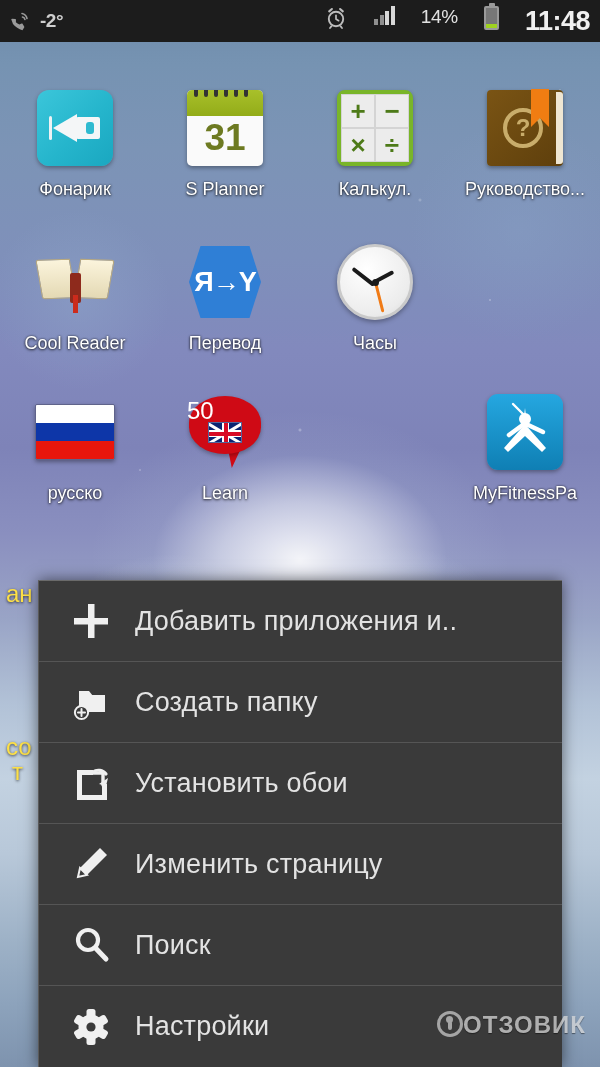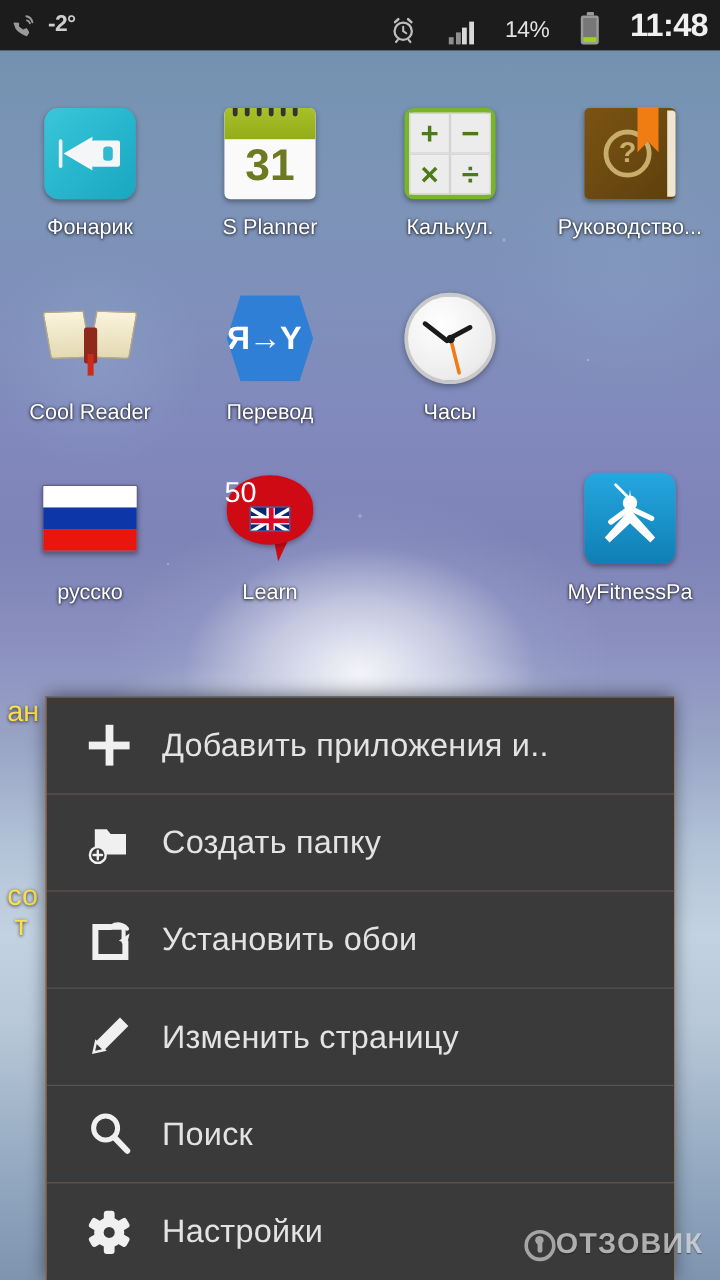--- a/index.html
+++ b/index.html
@@ -53,21 +53,21 @@
   
   #statusbar {
     position:absolute; top:0; left:0; right:0; height:42px;
     background:#1c1c1c;
     display:flex; align-items:center;
     padding:0 10px 0 8px;
     color:#d6d6d6;
     z-index:40;
   }
   .sb-left { display:flex; align-items:center; gap:8px; }
-  .sb-right { margin-left:auto; display:flex; align-items:flex-end; gap:26px; }
+  .sb-right { margin-left:auto; display:flex; align-items:flex-start; gap:26px; }
   .sb-temp { font-size:19px; font-weight:bold; color:#cfcfcf; letter-spacing:-.5px; }
   .sb-pct { font-size:19px; color:#e2e2e2; letter-spacing:-.3px; }
   .sb-clock { font-size:27px; color:#f0f0f0; letter-spacing:-.5px; font-weight:700; }
 
   .bars { display:flex; align-items:flex-end; gap:1.5px; height:19px; }
   .bars i { display:block; width:4px; background:#8f8f8f; }
   .bars i:nth-child(1){height:6px;}
   .bars i:nth-child(2){height:10px;}
   .bars i:nth-child(3){height:14px;background:#d8d8d8;}
   .bars i:nth-child(4){height:19px;background:#d8d8d8;}
@@ -170,21 +170,21 @@
   .ic-reader .pg.r { right:2px; transform:rotate(10deg) skewY(-8deg); border-radius:0 3px 3px 0;}
   .ic-reader .spine {
     position:absolute; left:33px; top:22px; width:11px; height:30px; background:#8e2a1c; border-radius:2px;
   }
   .ic-reader .ribbon { position:absolute; left:36px; top:44px; width:5px; height:18px; background:#cc2b1c;}
 
   
   .ic-tr { width:72px; height:72px; background:#2f7fd6;
            clip-path:polygon(16% 0,84% 0,100% 50%,84% 100%,16% 100%,0 50%);
            border-radius:8px;
-           display:flex; align-items:center; justify-content:flex-start;
+           display:flex; align-items:center; justify-content:center;
            color:#fff; font-size:27px; font-weight:bold; letter-spacing:-1px;}
 
   
   .ic-diary { background:linear-gradient(160deg,#f23a5c,#e21d46); border-radius:10px; overflow:hidden;}
   .ic-diary .rings { position:absolute; left:4px; top:4px; bottom:4px; width:5px;
                      background:repeating-linear-gradient(180deg,#c4153a 0 4px,#f2577a 4px 8px); border-radius:3px;}
   .ic-diary .flower { position:absolute; left:18px; top:12px; width:42px; height:40px;}
   .ic-diary .fp { position:absolute; width:17px; height:17px; border-radius:50%; background:#fff;}
   .ic-diary .fp.p1{left:12px;top:0;}
   .ic-diary .fp.p2{left:25px;top:11px;background:#ffe9ee;}
@@ -232,21 +232,21 @@
   .ic-learn .uj .d1 { position:absolute; left:-4px; top:-3px; width:44px; height:3px; background:#fff; transform:rotate(31deg); transform-origin:0 0;}
   .ic-learn .uj .d2 { position:absolute; right:-4px; top:-3px; width:44px; height:3px; background:#fff; transform:rotate(-31deg); transform-origin:100% 0;}
 
   
   .ic-fit { background:linear-gradient(180deg,#25a7e0,#0f7fb4); border-radius:11px; }
   .ic-fit svg { position:absolute; left:8px; top:8px; }
 
   
   #menu {
     position:absolute; left:38px; top:580px; width:524px;
-    background:#f97316;
+    background:#84cc16;
     border-top:1px solid #6a6a6a;
     border-left:1px solid #5a5a5a;
     box-shadow:0 0 14px rgba(0,0,0,.55);
     z-index:30;
     overflow:hidden;
   }
   .mi {
     display:flex; align-items:center;
     height:81px;
     padding-left:30px;
@@ -255,22 +255,22 @@
   }
   .mi:last-child { border-bottom:none; }
   .mi-ico { width:66px; display:flex; align-items:center; justify-content:flex-start; flex:none; }
   .mi-label {
     font-size:27px; color:#e3e3e3; letter-spacing:.2px;
     white-space:nowrap; overflow:hidden;
   }
 
   
   #wm {
-    position:absolute; right:14px; bottom:16px; z-index:45;
-    display:flex; align-items:flex-end; gap:0; opacity:.72;
+    position:absolute; right:14px; bottom:28px; z-index:45;
+    display:flex; align-items:flex-start; gap:0; opacity:.72;
   }
   #wm .ring { width:26px; height:26px; border-radius:50%; border:3px solid #cfcfcf; position:relative;}
   #wm .ring:before{content:"";position:absolute;left:6px;top:2px;width:7px;height:7px;border-radius:50%;background:#cfcfcf;}
   #wm .ring:after{content:"";position:absolute;left:7.5px;top:7px;width:4px;height:9px;background:#cfcfcf;border-radius:2px;}
   #wm .txt { font-size:24px; font-weight:bold; color:#dcdcdc; letter-spacing:1px;
              text-shadow:0 1px 1px rgba(0,0,0,.6); }
 
   
   .peek { position:absolute; color:#fde047; font-size:24px; z-index:20;
           text-shadow:0 1px 3px rgba(0,0,0,.75); }

